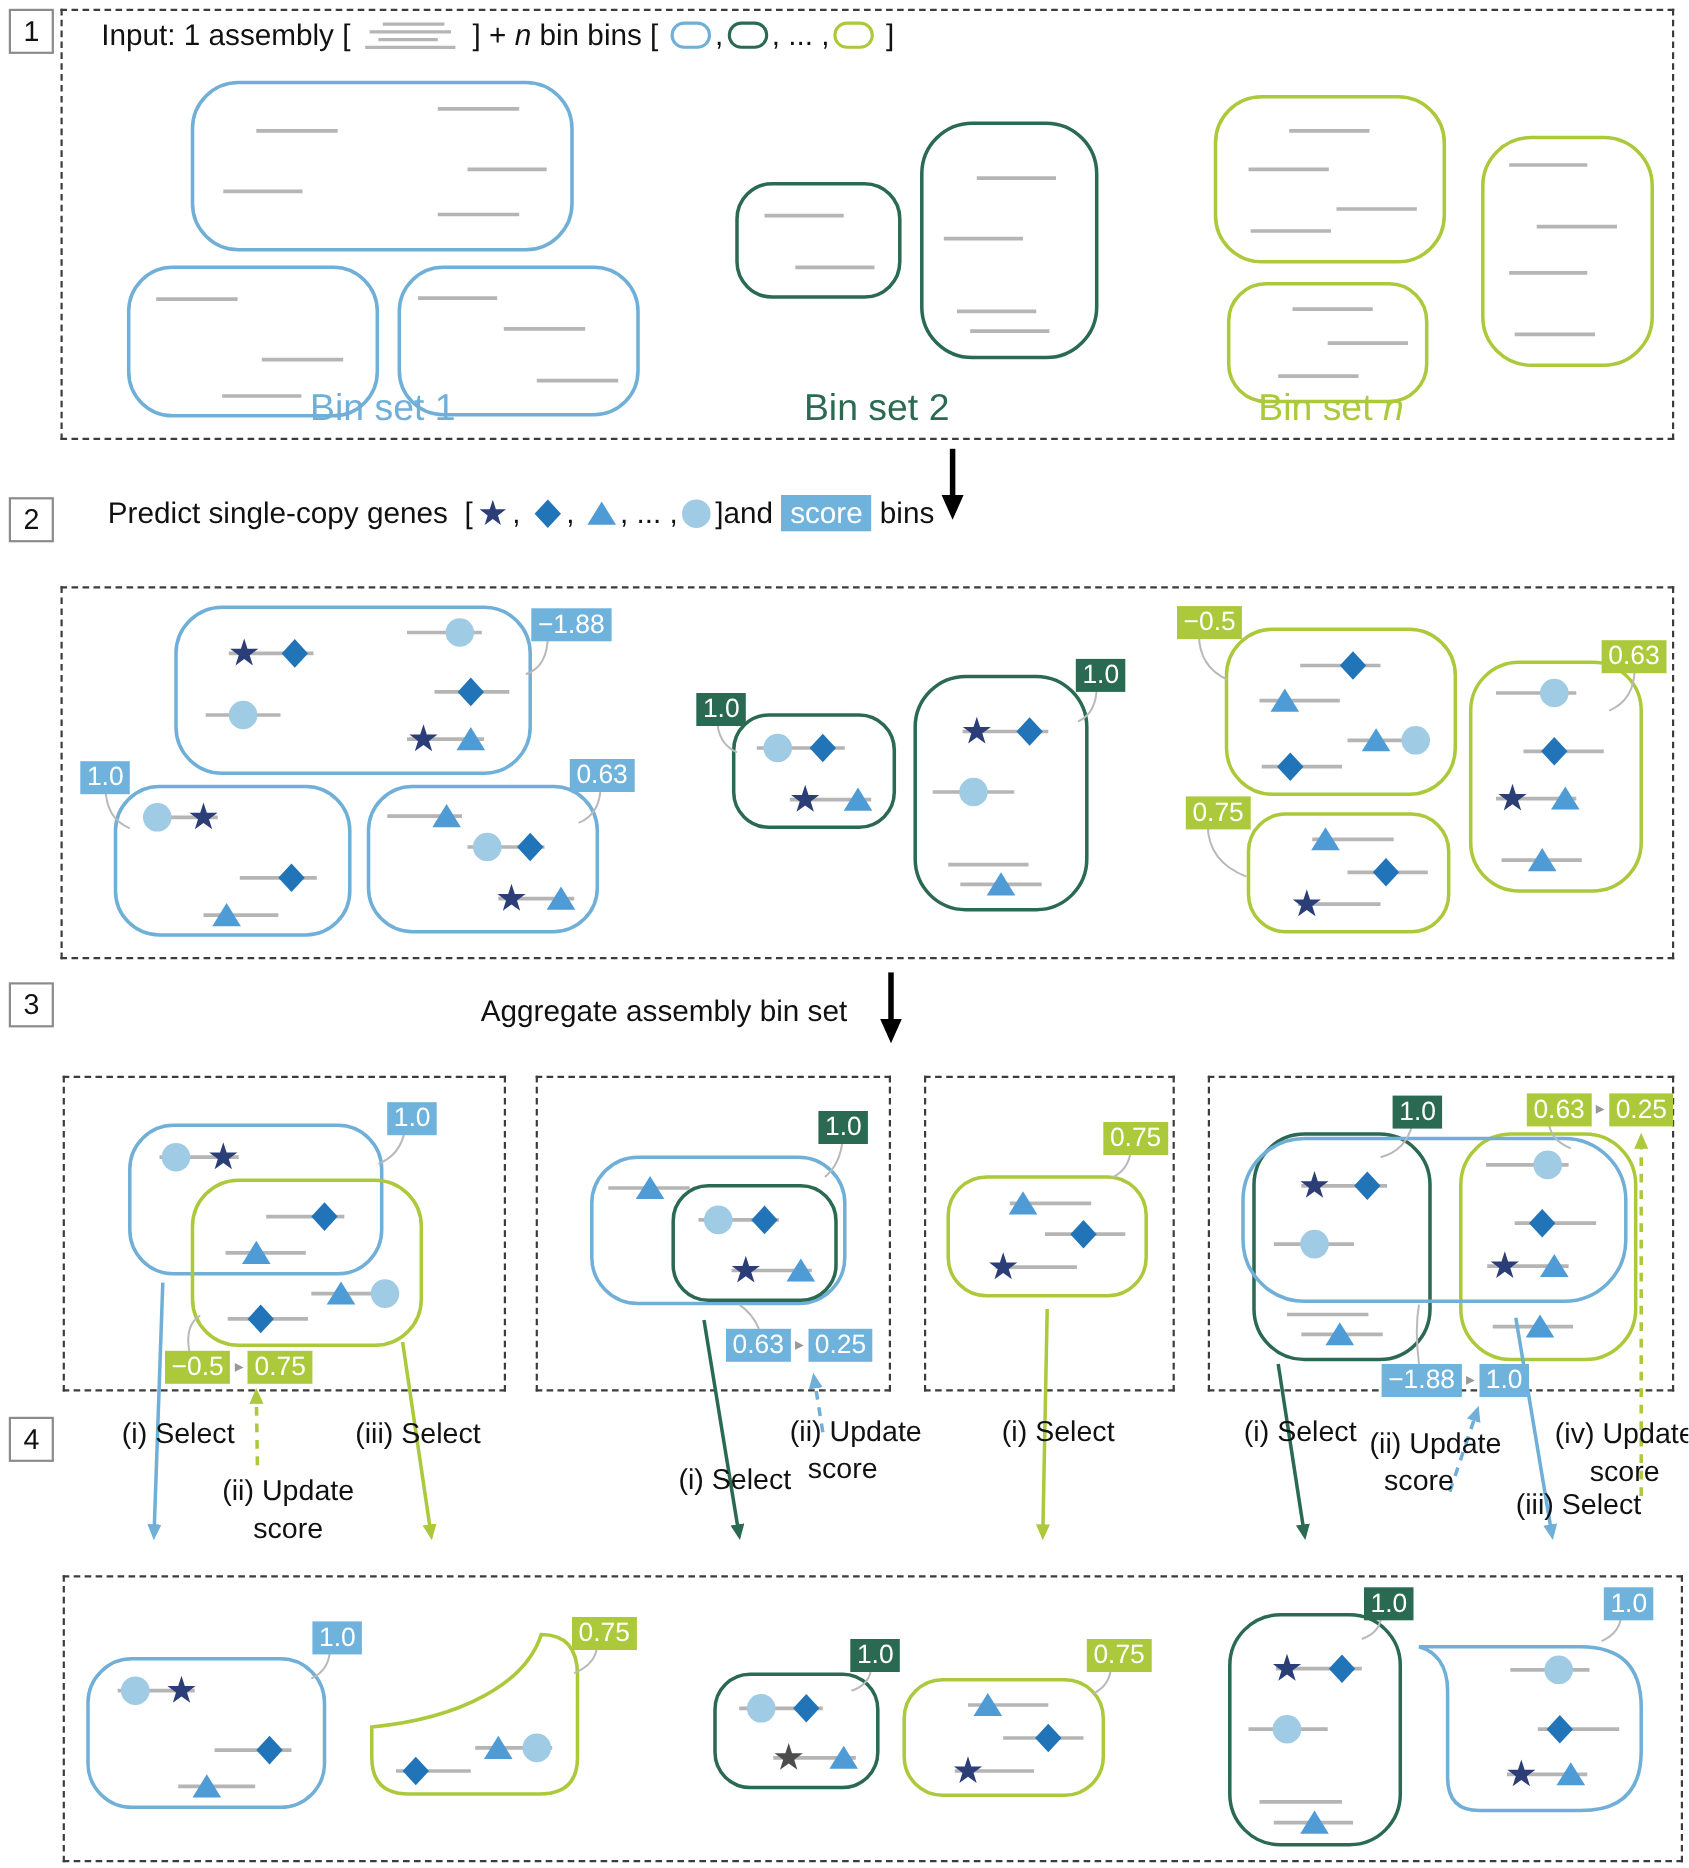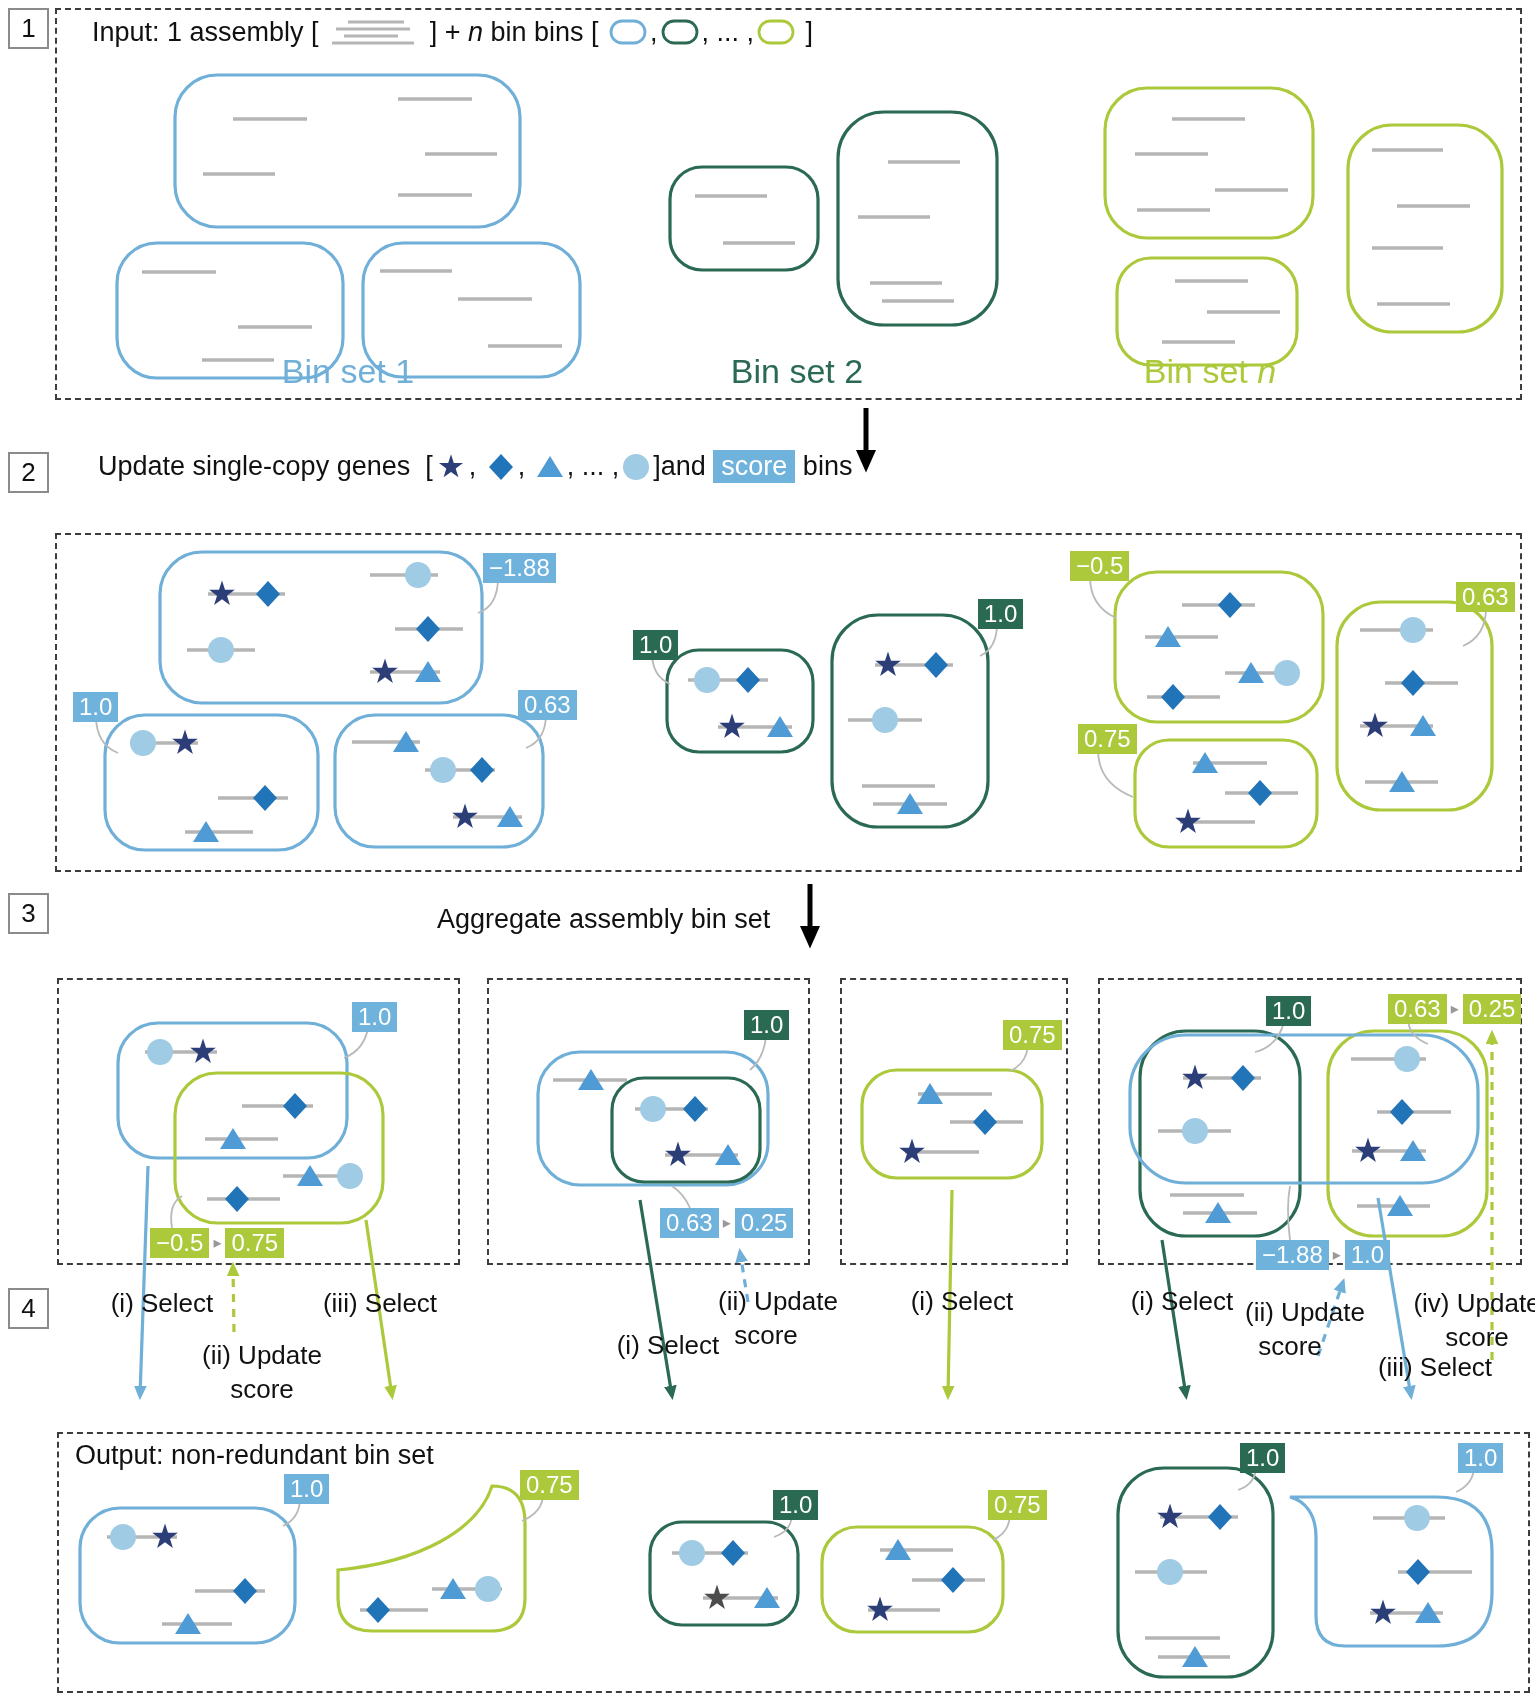--- a/index.html
+++ b/index.html
@@ -326,21 +326,21 @@
         <rect x="3" y="3" width="34" height="22" rx="11" fill="none" stroke-width="2.8" stroke="#abc93b"></rect>
       </svg>
     <span> ]</span>
   </div>
 
   <div class="binlabel" style="left: 348px; top: 352px; color: rgb(111, 175, 216);">Bin set 1</div>
   <div class="binlabel" style="left: 797px; top: 352px; color: rgb(43, 106, 82);">Bin set 2</div>
   <div class="binlabel" style="left: 1210px; top: 352px; color: rgb(171, 201, 59);"><span>Bin set </span><i>n</i></div>
 
   <div class="hdr" style="left:98px;top:450px;">
-    <span>Update single-copy genes  [</span>
+    <span>Predict single-copy genes  [</span>
     <svg width="32" height="30" viewBox="-16 -16 32 32">
         <path d="M0,-13.5 L3,-4.2 L12.8,-4.2 L5,1.7 L7.9,10.9 L0,5.2 L-7.9,10.9 L-5,1.7 L-12.8,-4.2 L-3,-4.2 Z" fill="#2c3e78"></path>
       </svg>
     <span>, </span>
     <svg width="30" height="30" viewBox="-15 -15 30 30">
         <path d="M0,-13 L12,0 L0,13 L-12,0 Z" fill="#2274b9"></path>
       </svg>
     <span>, </span>
     <svg width="30" height="30" viewBox="-15 -15 30 30">
         <path d="M0,-11 L13,10 L-13,10 Z" fill="#4e9bd6"></path>
@@ -349,21 +349,20 @@
     <svg width="30" height="30" viewBox="-15 -15 30 30">
         <circle cx="0" cy="0" r="13" fill="#9fcbe4"></circle>
       </svg>
     <span>]and </span>
     <span class="chip" style="background: rgb(111, 179, 221);">score</span>
     <span> bins</span>
   </div>
 
   <div class="h3t" style="left:437px;top:904px;">Aggregate assembly bin set</div>
 
-  <div class="h3t" style="left:75px;top:1440px;">Output: non-redundant bin set</div>
 
   <div id="overlay">
       <div class="badge" style="left: 483px; top: 553px;">
         <span class="bchip" style="background: rgb(111, 179, 221);">−1.88</span>
       </div>
       <div class="badge" style="left: 73px; top: 692px;">
         <span class="bchip" style="background: rgb(111, 179, 221);">1.0</span>
       </div>
       <div class="badge" style="left: 518px; top: 690px;">
         <span class="bchip" style="background: rgb(111, 179, 221);">0.63</span>

